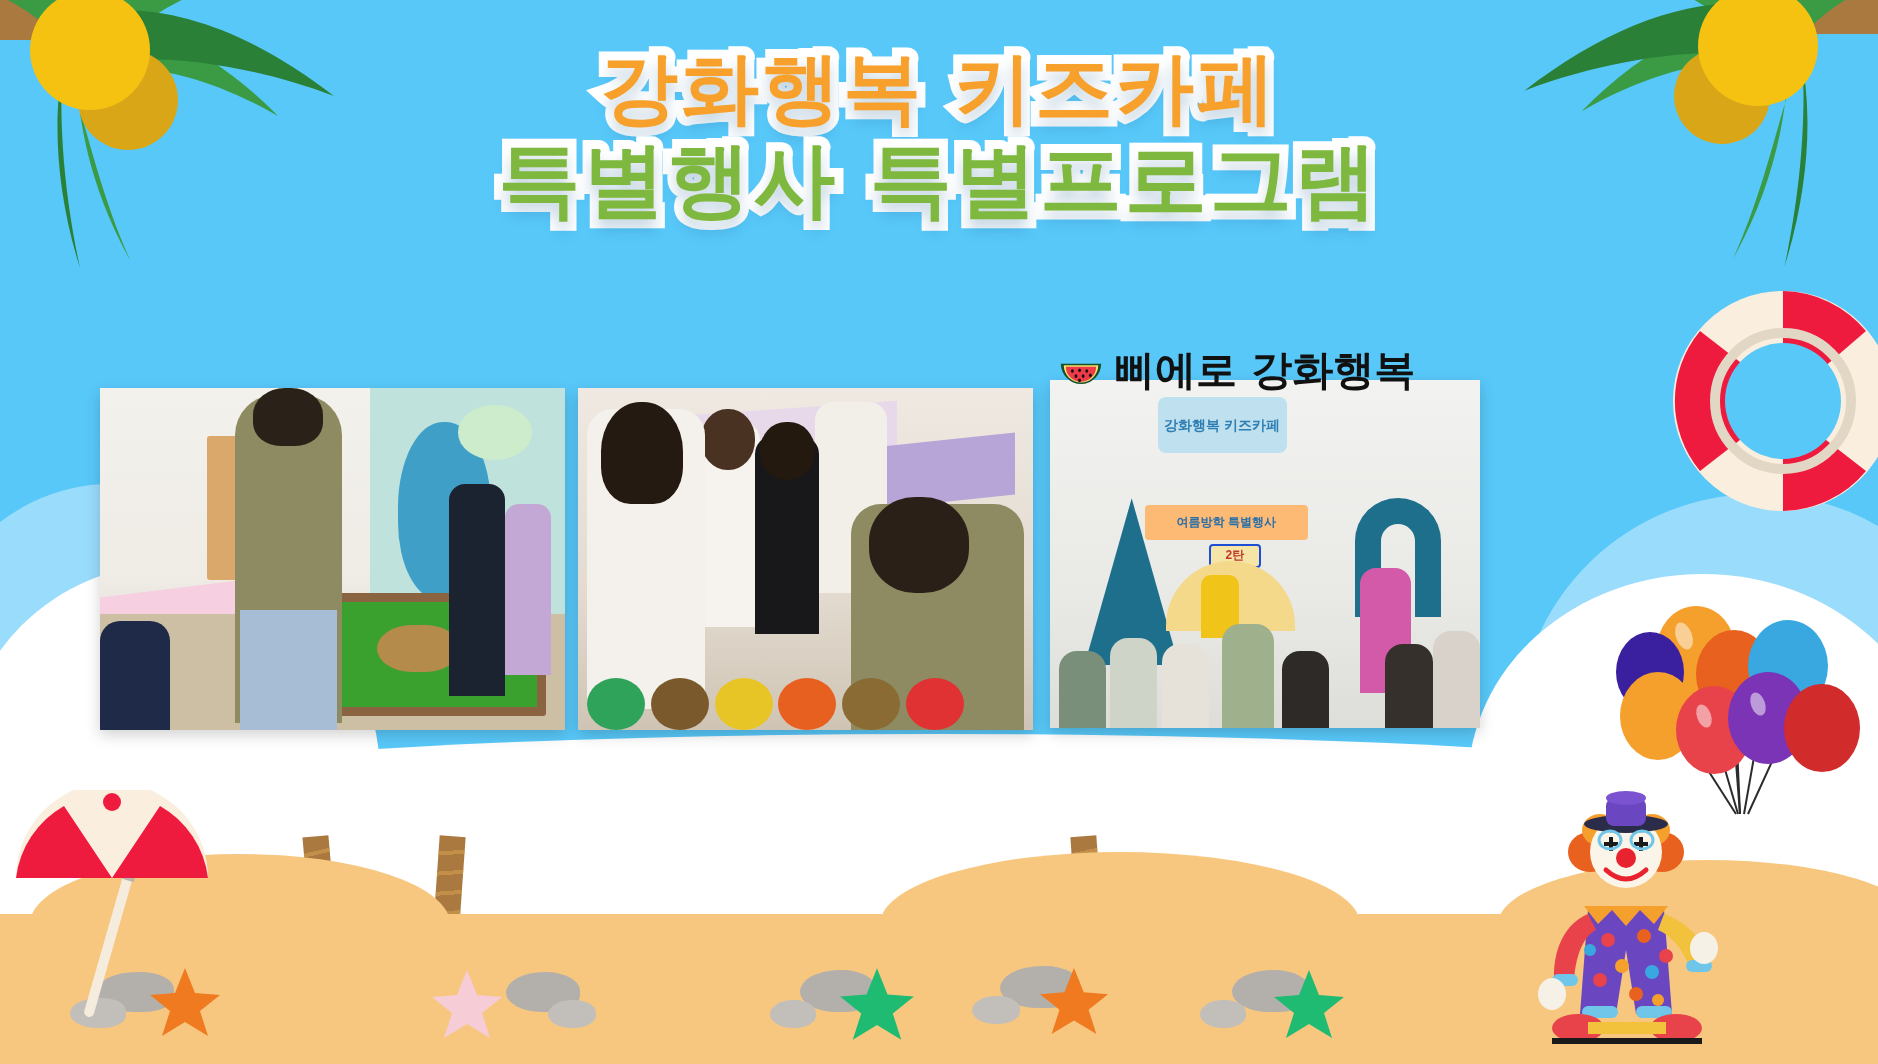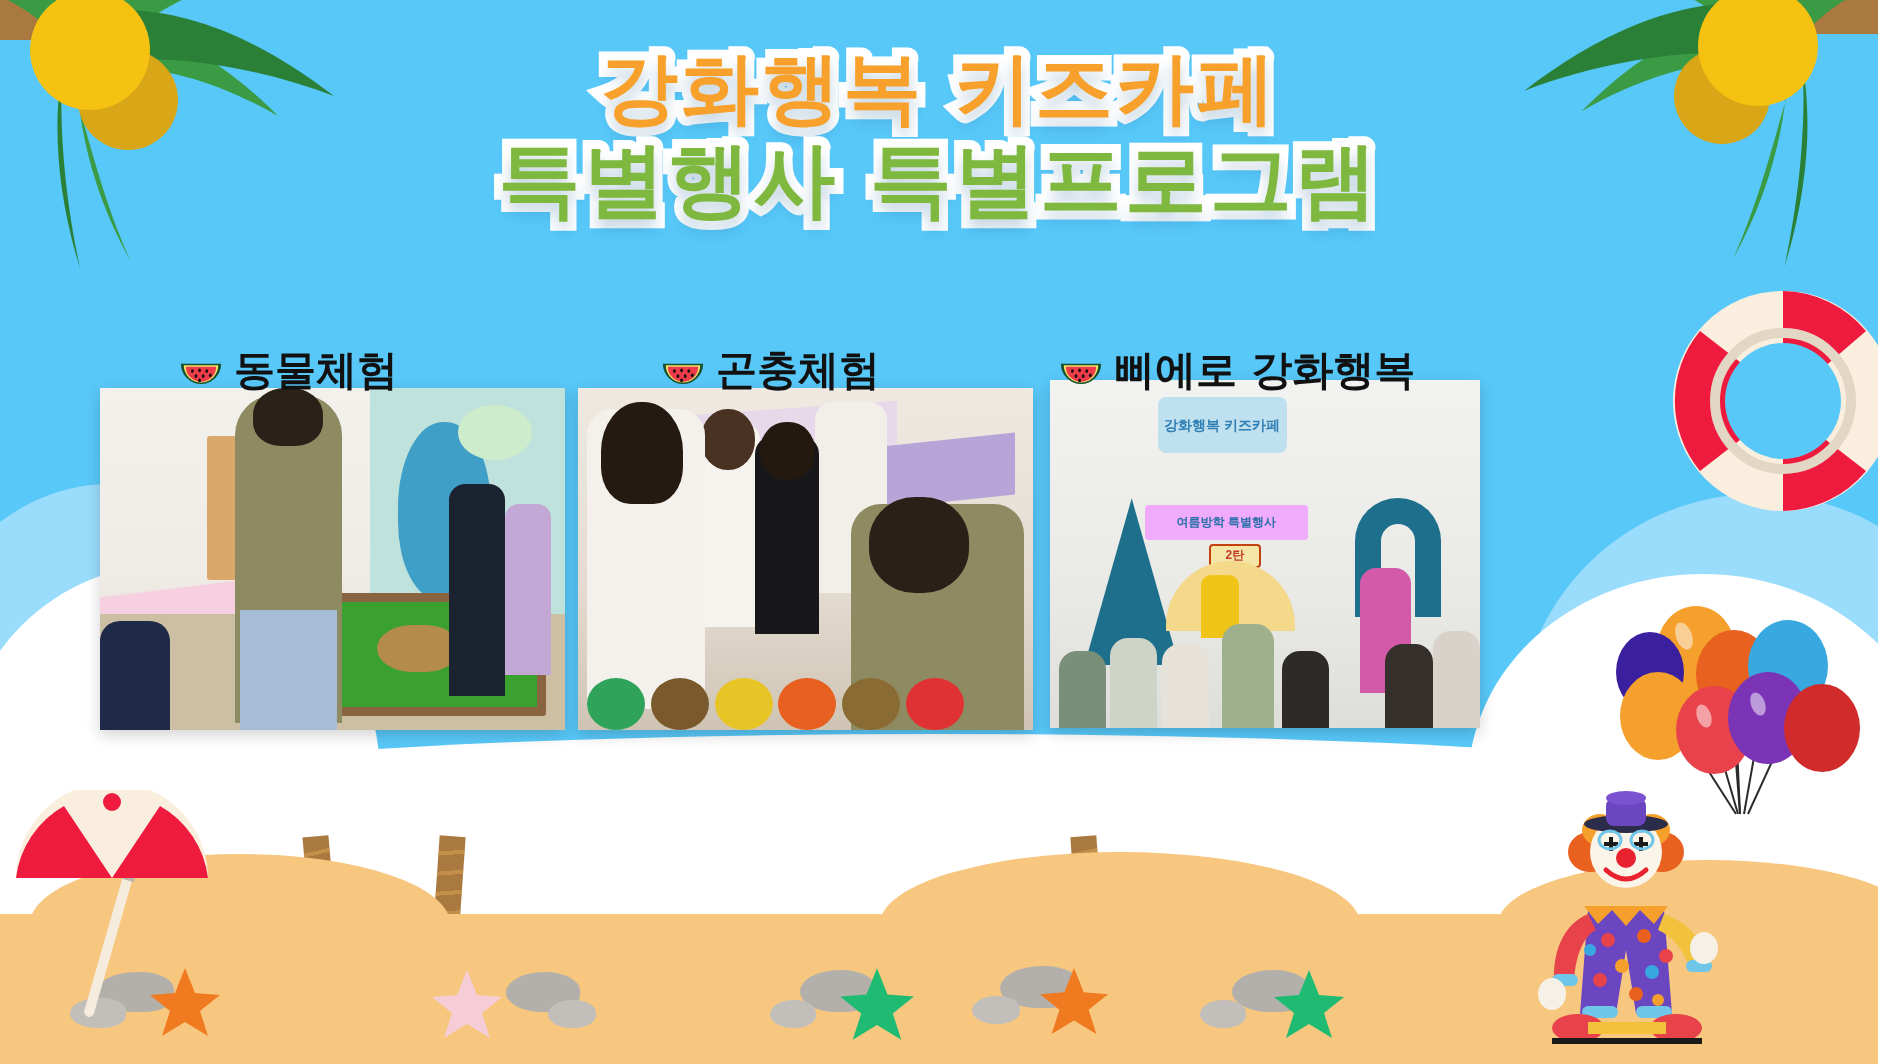--- a/index.html
+++ b/index.html
@@ -160,21 +160,21 @@
   .p2-k3    { position:absolute; left:52%; top:4%; width:16%; height:56%; background:#f2efe9; border-radius:18px 18px 0 0; }
   .p2-man   { position:absolute; right:2%; bottom:0; width:38%; height:66%; background:#8e8b62; border-radius:30px 30px 0 0; }
   .p2-manh  { position:absolute; right:14%; top:32%; width:22%; height:28%; background:#2a2018; border-radius:46%; }
   .p2-ball  { position:absolute; bottom:0; width:58px; height:52px; border-radius:50%; }
 
   
   .p3-wall  { position:absolute; inset:0; background:linear-gradient(180deg,#f2f2f0 0%,#e9e9e6 62%,#ddddd9 100%); }
   .p3-tri   { position:absolute; left:8%; top:34%; width:22%; height:48%; background:#1d6f8c; clip-path:polygon(50% 0,100% 100%,0 100%); }
   .p3-arc   { position:absolute; right:9%; top:34%; width:20%; height:34%; border:26px solid #1d6f8c; border-bottom:none; border-radius:110px 110px 0 0; }
   .p3-logo  { position:absolute; left:25%; top:5%; width:30%; height:16%; background:#bfe0ee; border-radius:8px; }
-  .p3-sign  { position:absolute; left:22%; top:36%; width:38%; height:10%; background:#f0abfc; border-radius:4px; }
+  .p3-sign  { position:absolute; left:22%; top:36%; width:38%; height:10%; background:#fdba74; border-radius:4px; }
   .p3-rb    { position:absolute; left:27%; top:52%; width:30%; height:20%; background:#f4d98a; border-radius:90px 90px 0 0; }
   .p3-clown { position:absolute; right:16%; bottom:10%; width:12%; height:36%; background:#d35aa8; border-radius:16px 16px 0 0; }
   .p3-kid   { position:absolute; bottom:0; border-radius:18px 18px 0 0; }
 
   
   .prop { position: absolute; }
   .umbrella { z-index: 6; }
   .ring { z-index: 4; }
   .clown { z-index: 14; }
   .rock, .star { position: absolute; }
@@ -239,55 +239,21 @@
     </svg>
   </div>
 
   <div class="title-wrap">
     <div class="title-line title-line-1">강화행복 키즈카페</div>
     <div class="title-line title-line-2">특별행사 특별프로그램</div>
   </div>
 
   <div class="labels">
 
-    <div class="label" style="left:178px; top:18px;">
-      <svg class="melon" viewBox="0 0 64 64">
-        <path d="M4 22 H60 A28 28 0 0 1 4 22 Z" fill="#17502d"></path>
-        <path d="M8 24 H56 A24 24 0 0 1 8 24 Z" fill="#f6e06a"></path>
-        <path d="M11 26 H53 A21 21 0 0 1 11 26 Z" fill="#ef3a4a"></path>
-        <g fill="#17120e">
-          <ellipse cx="20" cy="32" rx="2" ry="2.6"></ellipse>
-            <ellipse cx="30" cy="31" rx="2" ry="2.6"></ellipse>
-          <ellipse cx="40" cy="32" rx="2" ry="2.6"></ellipse>
-            <ellipse cx="25" cy="39" rx="2" ry="2.6"></ellipse>
-          <ellipse cx="35" cy="39" rx="2" ry="2.6"></ellipse>
-            <ellipse cx="45" cy="38" rx="2" ry="2.6"></ellipse>
-          <ellipse cx="30" cy="45" rx="2" ry="2.6"></ellipse>
-        </g>
-      </svg>
-      <span>동물체험</span>
-    </div>
-
-    <div class="label" style="left:660px; top:18px;">
-      <svg class="melon" viewBox="0 0 64 64">
-        <path d="M4 22 H60 A28 28 0 0 1 4 22 Z" fill="#17502d"></path>
-        <path d="M8 24 H56 A24 24 0 0 1 8 24 Z" fill="#f6e06a"></path>
-        <path d="M11 26 H53 A21 21 0 0 1 11 26 Z" fill="#ef3a4a"></path>
-        <g fill="#17120e">
-          <ellipse cx="20" cy="32" rx="2" ry="2.6"></ellipse>
-            <ellipse cx="30" cy="31" rx="2" ry="2.6"></ellipse>
-          <ellipse cx="40" cy="32" rx="2" ry="2.6"></ellipse>
-            <ellipse cx="25" cy="39" rx="2" ry="2.6"></ellipse>
-          <ellipse cx="35" cy="39" rx="2" ry="2.6"></ellipse>
-            <ellipse cx="45" cy="38" rx="2" ry="2.6"></ellipse>
-          <ellipse cx="30" cy="45" rx="2" ry="2.6"></ellipse>
-        </g>
-      </svg>
-      <span>곤충체험</span>
-    </div>
+
 
     <div class="label" style="left:1058px; top:18px;">
       <svg class="melon" viewBox="0 0 64 64">
         <path d="M4 22 H60 A28 28 0 0 1 4 22 Z" fill="#17502d"></path>
         <path d="M8 24 H56 A24 24 0 0 1 8 24 Z" fill="#f6e06a"></path>
         <path d="M11 26 H53 A21 21 0 0 1 11 26 Z" fill="#ef3a4a"></path>
         <g fill="#17120e">
           <ellipse cx="20" cy="32" rx="2" ry="2.6"></ellipse>
             <ellipse cx="30" cy="31" rx="2" ry="2.6"></ellipse>
           <ellipse cx="40" cy="32" rx="2" ry="2.6"></ellipse>
@@ -350,21 +316,21 @@
     <div class="ph-inner">
       <div class="p3-wall"></div>
       <div class="p3-logo" style="display:flex;align-items:center;justify-content:center;font-size:14px;font-weight:700;color:#2f7fb5;text-align:center;line-height:1.1;">
         <span>강화행복 키즈카페</span>
       </div>
       <div class="p3-tri"></div>
       <div class="p3-arc"></div>
       <div class="p3-sign" style="display:flex;align-items:center;justify-content:center;font-size:12px;font-weight:700;color:#2a6fa8;">
         <span>여름방학 특별행사</span>
       </div>
-      <div style="position:absolute;left:37%;top:47%;width:12%;height:7%;background:#f5e6a8;border:2px solid #c2410c;border-radius:4px;display:flex;align-items:center;justify-content:center;font-size:12px;font-weight:800;color:#c0392b;">
+      <div style="position:absolute;left:37%;top:47%;width:12%;height:7%;background:#f5e6a8;border:2px solid #1d4ed8;border-radius:4px;display:flex;align-items:center;justify-content:center;font-size:12px;font-weight:800;color:#c0392b;">
         <span>2탄</span>
       </div>
       <div class="p3-rb"></div>
       <div style="position:absolute;left:35%;top:56%;width:9%;height:18%;background:#f0c419;border-radius:10px 10px 0 0;"></div>
       <div class="p3-clown"></div>
       <div class="p3-kid" style="left:2%;  width:11%; height:22%; background:#7a8f7a;"></div>
       <div class="p3-kid" style="left:14%; width:11%; height:26%; background:#cfd4c8;"></div>
       <div class="p3-kid" style="left:26%; width:11%; height:24%; background:#e6e2da;"></div>
       <div class="p3-kid" style="left:40%; width:12%; height:30%; background:#9fb08c;"></div>
       <div class="p3-kid" style="left:54%; width:11%; height:22%; background:#2d2a28;"></div>

